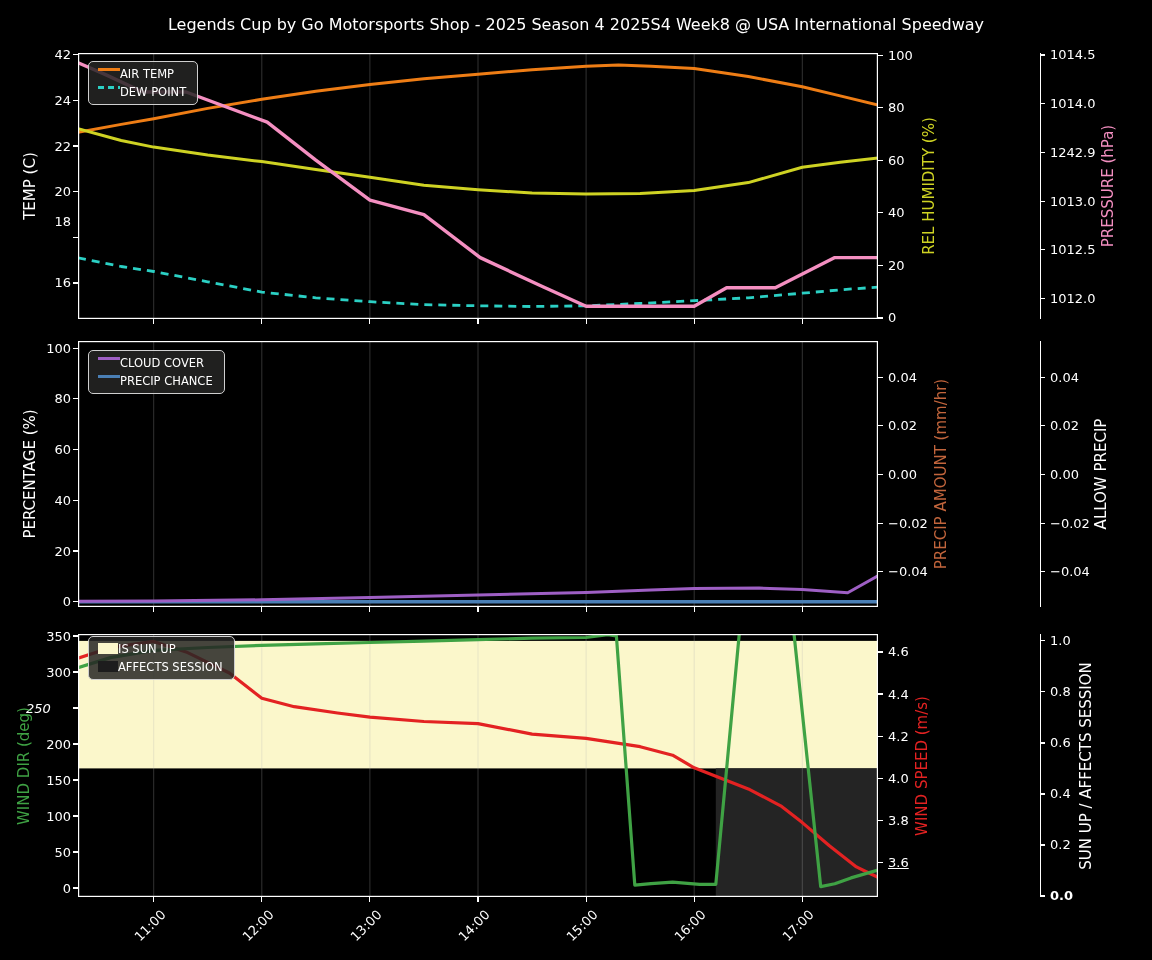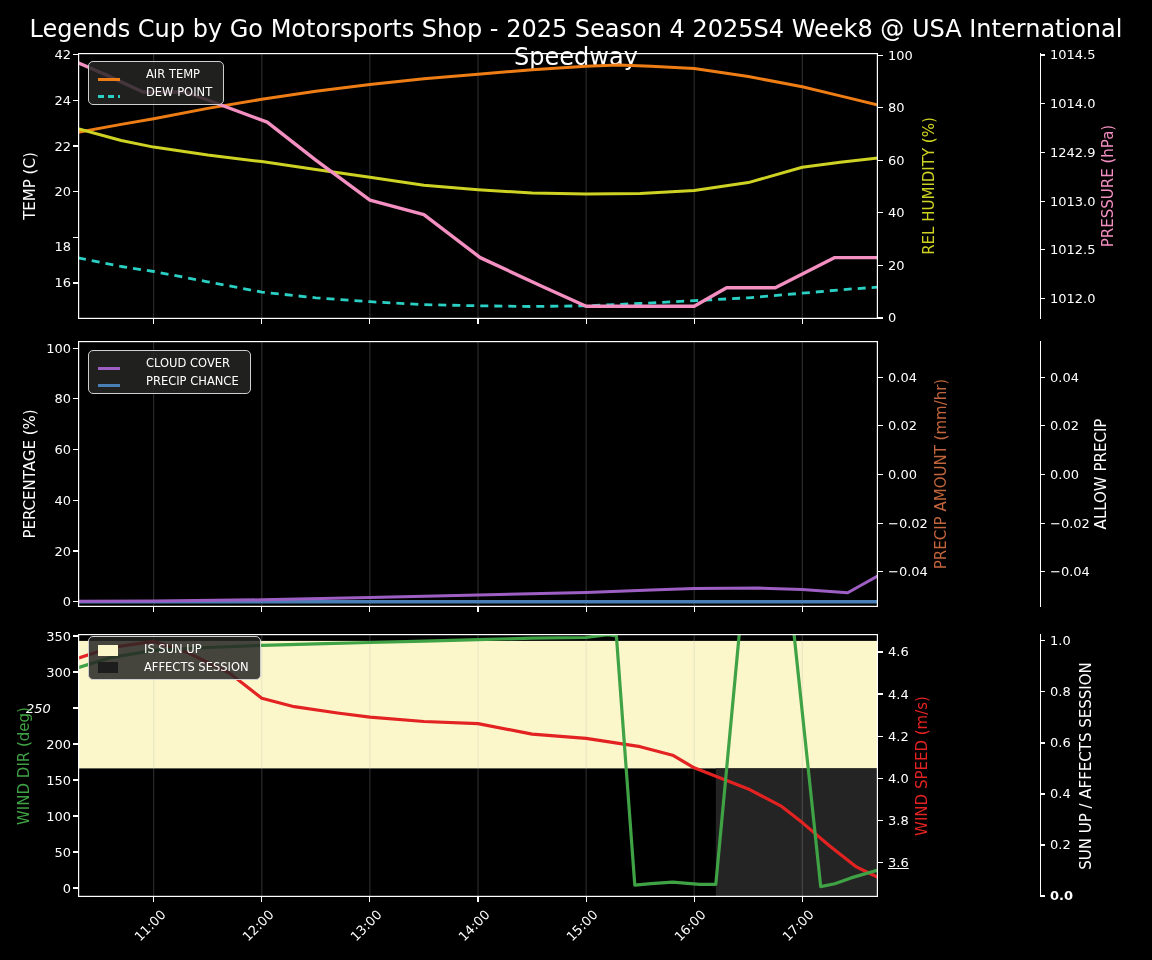--- a/index.html
+++ b/index.html
@@ -1,32 +1,32 @@
 <!DOCTYPE html>
 <html><head>
 <meta charset="utf-8">
 <style>
   html,body{margin:0;padding:0;background:#000;}
   .figure{position:relative;width:1152px;height:960px;background:#000;
           font-family:"DejaVu Sans", sans-serif;overflow:hidden;}
   .title{position:absolute;top:15px;left:0;width:100%;text-align:center;
-         color:#fff;font-size:24px;}
+         color:#fff;font-size:16px;}
   .panel{position:absolute;}
   .panel svg{display:block;}
   .tick-label{position:absolute;color:#fff;font-size:13px;line-height:1;white-space:nowrap;}
   .tick-mark{position:absolute;background:#fff;}
   .spine2{position:absolute;width:1.2px;background:#fff;}
   .axis-label{position:absolute;font-size:15px;white-space:nowrap;
               transform:translate(-50%,-50%) rotate(-90deg);}
   .xlabel{position:absolute;color:#fff;font-size:13px;white-space:nowrap;
           transform-origin:100% 0;transform:translateX(-100%) rotate(-45deg);}
   .legend{position:absolute;background:rgba(38,38,36,0.85);border:1.2px solid #cfcfcf;
           border-radius:5px;padding:6px 11px 6px 9px;display:flex;flex-direction:column;
           gap:5px;z-index:5;}
-  .legend-row{display:flex;align-items:flex-end;gap:26px;color:#fff;font-size:11.5px;line-height:1.1;}
+  .legend-row{display:flex;align-items:flex-start;gap:0;color:#fff;font-size:11.5px;line-height:1.1;}
   .swatch{display:inline-block;flex:0 0 auto;}
   .swatch.line,.swatch.dash{width:22px;height:3px;}
   .swatch.patch{width:20px;height:11px;}
 </style>
 </head>
 <body>
 
 <div class="figure">
   <div class="title">Legends Cup by Go Motorsports Shop - 2025 Season 4 2025S4 Week8 @ USA International Speedway</div>
   <div id="chart-root">
@@ -49,21 +49,21 @@
       <div class="spine2" style="left: 1040px; top: 53px; height: 266px;"></div>
       <div class="tick-mark" style="left: 73px; top: 54.225px; width: 5px; height: 1.2px;"></div>
       <div class="tick-label" style="left: 26px; top: 48.325px; width: 45px; text-align: right;">42</div>
       <div class="tick-mark" style="left: 73px; top: 99.8511px; width: 5px; height: 1.2px;"></div>
       <div class="tick-label" style="left: 26px; top: 93.9511px; width: 45px; text-align: right;">24</div>
       <div class="tick-mark" style="left: 73px; top: 145.477px; width: 5px; height: 1.2px;"></div>
       <div class="tick-label" style="left: 26px; top: 139.577px; width: 45px; text-align: right;">22</div>
       <div class="tick-mark" style="left: 73px; top: 191.103px; width: 5px; height: 1.2px;"></div>
       <div class="tick-label" style="left: 26px; top: 185.203px; width: 45px; text-align: right;">20</div>
       <div class="tick-mark" style="left: 73px; top: 236.729px; width: 5px; height: 1.2px;"></div>
-      <div class="tick-label" style="left: 26px; top: 240px; width: 45px; text-align: right;">18</div>
+      <div class="tick-label" style="left: 26px; top: 215px; width: 45px; text-align: right;">18</div>
       <div class="tick-mark" style="left: 73px; top: 282.355px; width: 5px; height: 1.2px;"></div>
       <div class="tick-label" style="left: 26px; top: 276.455px; width: 45px; text-align: right;">16</div>
       <div class="tick-mark" style="left: 878px; top: 54.5028px; width: 5px; height: 1.2px;"></div>
       <div class="tick-label" style="left: 888px; top: 48.6028px;">100</div>
       <div class="tick-mark" style="left: 878px; top: 107.072px; width: 5px; height: 1.2px;"></div>
       <div class="tick-label" style="left: 888px; top: 101.172px;">80</div>
       <div class="tick-mark" style="left: 878px; top: 159.641px; width: 5px; height: 1.2px;"></div>
       <div class="tick-label" style="left: 888px; top: 153.741px;">60</div>
       <div class="tick-mark" style="left: 878px; top: 212.21px; width: 5px; height: 1.2px;"></div>
       <div class="tick-label" style="left: 888px; top: 206.31px;">40</div>

